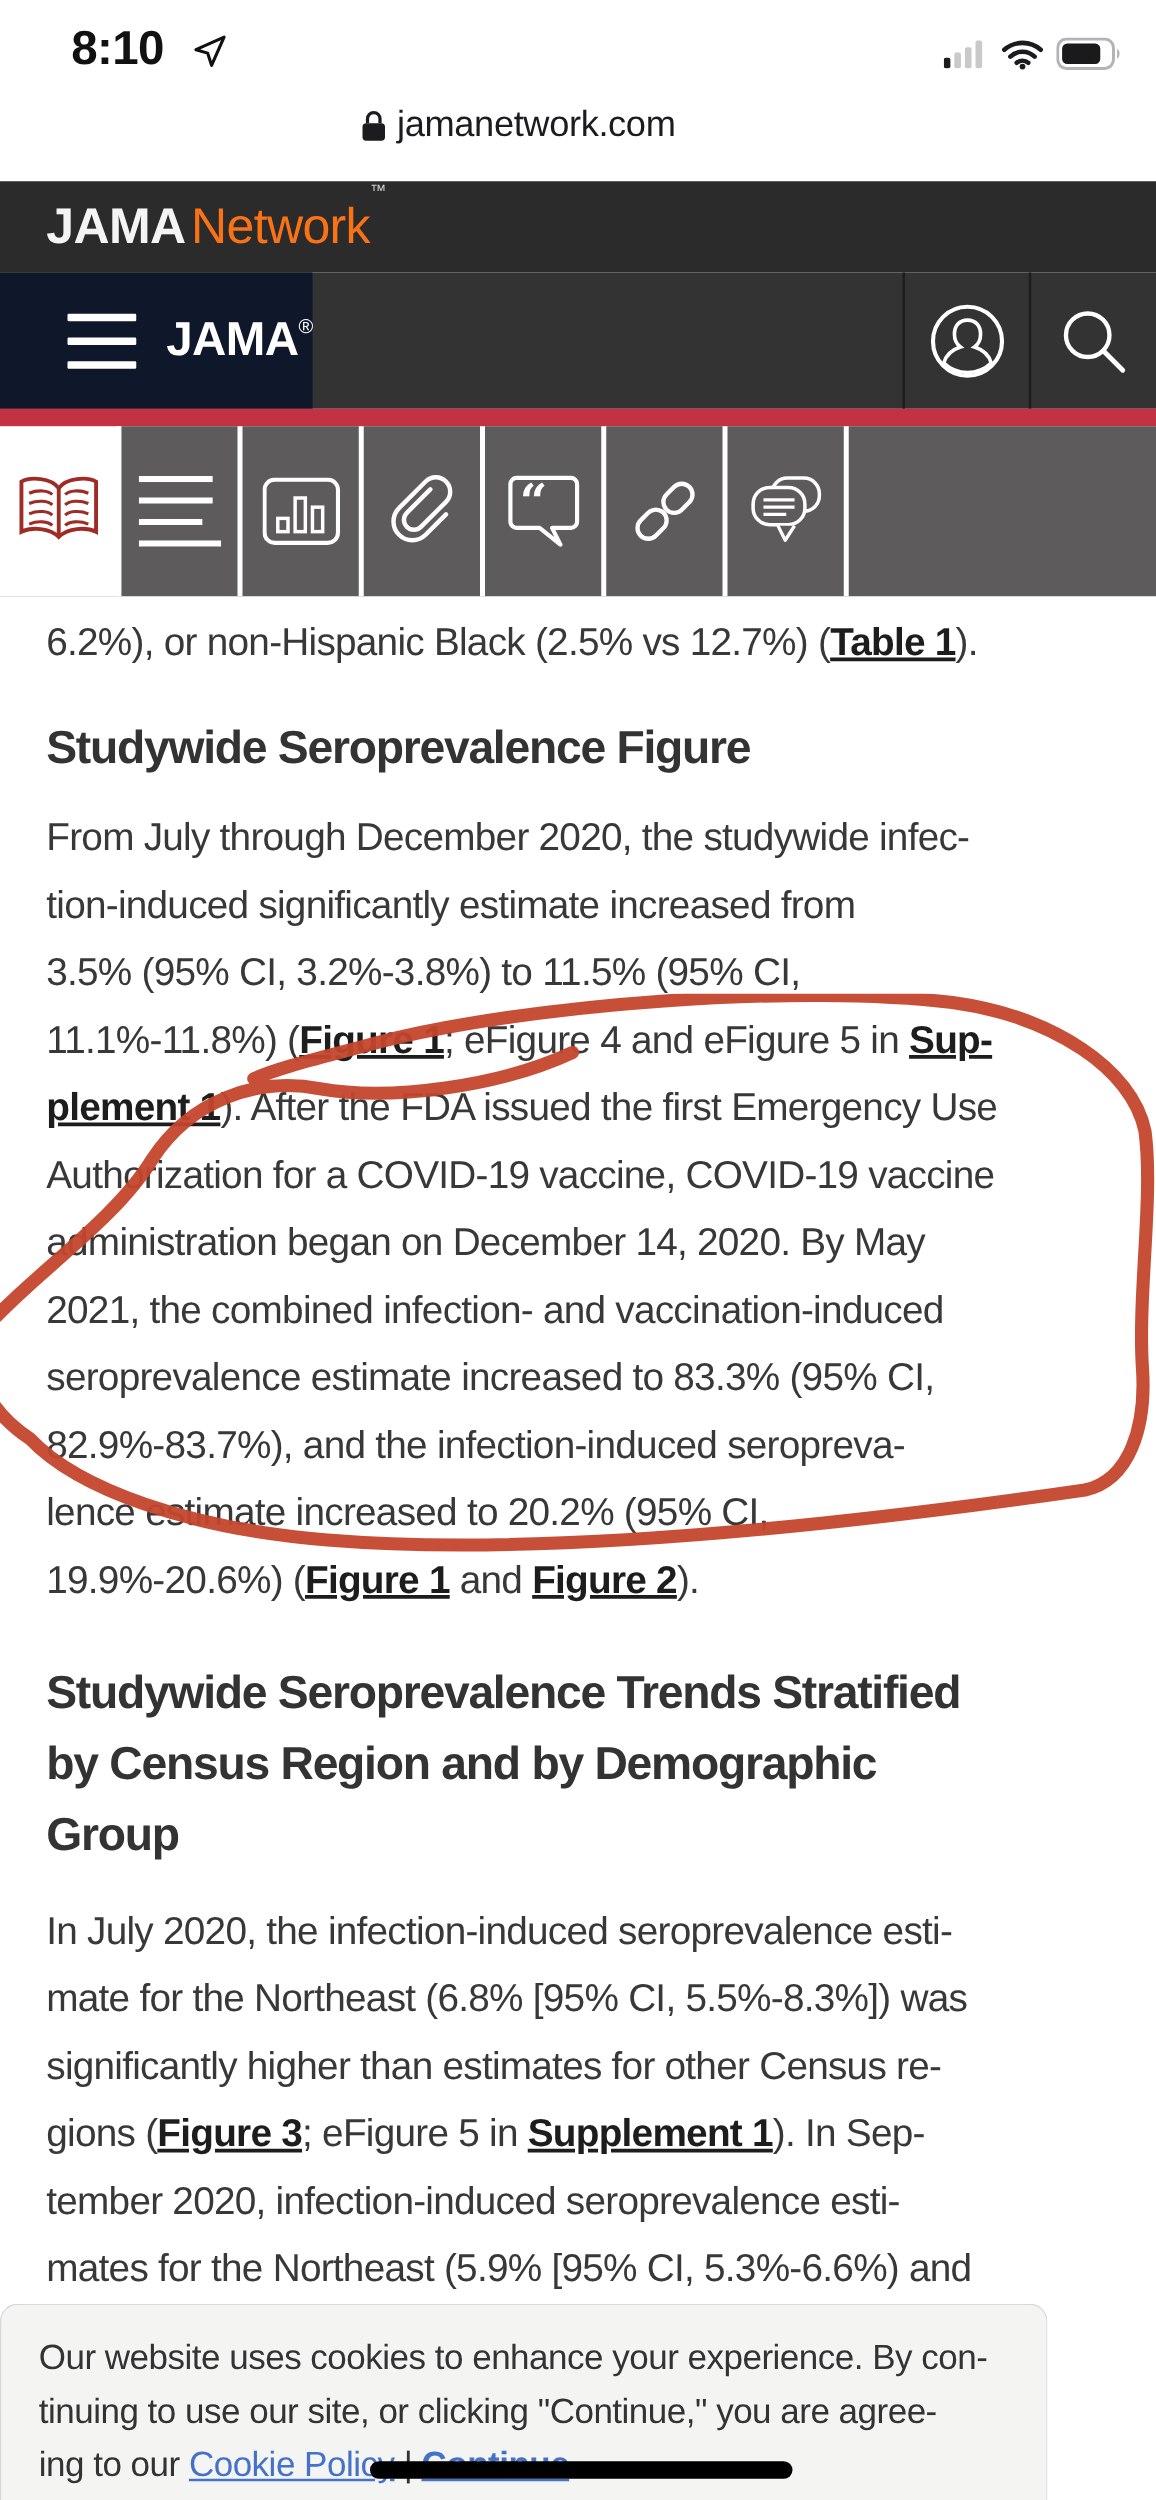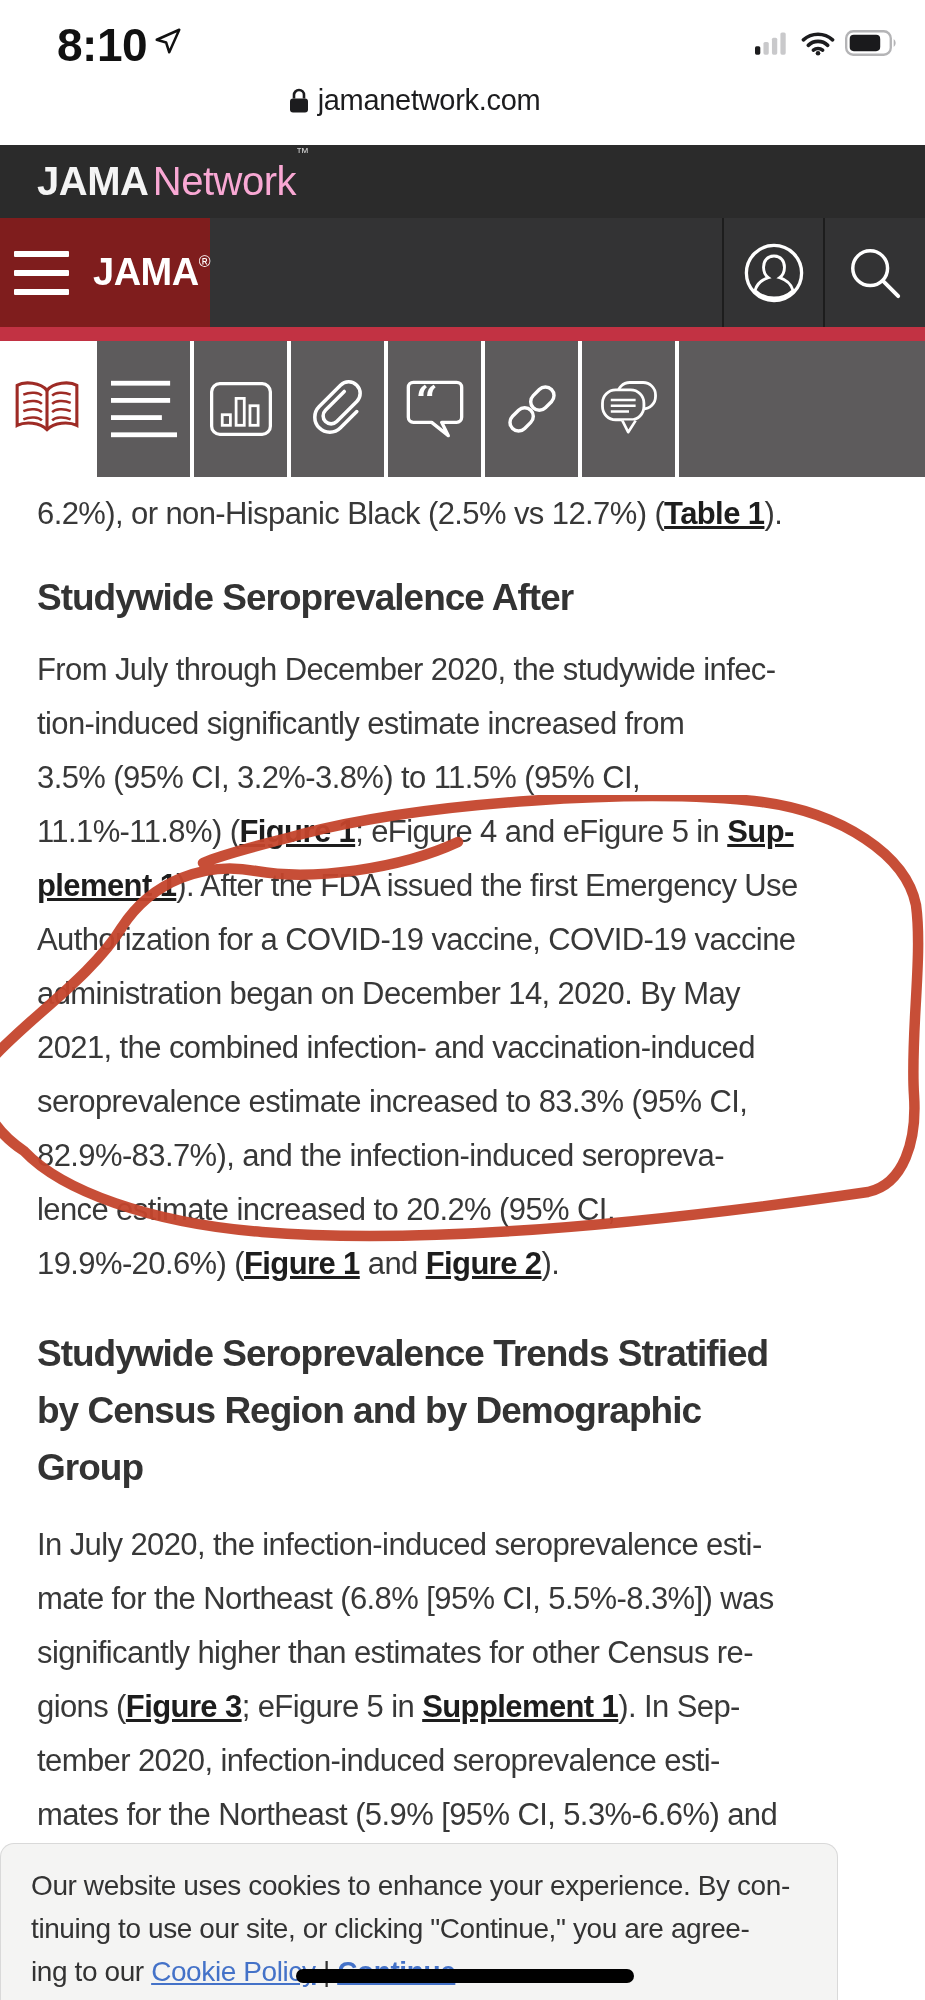--- a/index.html
+++ b/index.html
@@ -1,37 +1,37 @@
 <!DOCTYPE html>
 <html><head>
 <meta charset="utf-8">
 <style>
   html,body{margin:0;padding:0;background:#fff;}
   #page{position:relative;width:925px;height:2000px;overflow:hidden;background:#fff;
         font-family:"Liberation Sans",sans-serif;color:#383838;}
 
   
   .status{position:absolute;top:0;left:0;width:925px;height:145px;background:#fff;}
-  .time{position:absolute;left:57px;top:18px;font-size:46px;font-weight:600;color:#111;letter-spacing:-.5px;}
+  .time{position:absolute;left:57px;top:18px;font-size:38px;font-weight:600;color:#111;letter-spacing:-.5px;}
   .nav-arrow{position:absolute;left:153px;top:26px;}
   .sticons{position:absolute;right:26px;top:30px;display:flex;align-items:center;gap:10px;}
   .urlrow{position:absolute;left:0;top:84px;width:829px;display:flex;justify-content:center;
           align-items:center;gap:9px;font-size:29px;color:#1c1c1e;letter-spacing:-.3px;}
 
   
   .nethead{position:absolute;top:145px;left:0;width:925px;height:73px;background:#2b2b2b;
            display:flex;align-items:center;padding-left:37px;box-sizing:border-box;color:#f4f4f4;}
   .nethead .b{font-weight:bold;font-size:40px;letter-spacing:-.5px;}
-  .nethead .r{font-weight:300;font-size:40px;color:#f9a8d4;letter-spacing:-.5px;}
+  .nethead .r{font-weight:300;font-size:40px;color:#f97316;letter-spacing:-.5px;}
   .nethead .tm{font-size:13px;vertical-align:top;position:relative;top:-14px;color:#cfcfcf;}
 
   
   .jamabar{position:absolute;top:218px;left:0;width:925px;height:109px;background:#333334;}
-  .jamabox{position:absolute;left:0;top:0;width:210px;height:109px;background:#7f1d1d;
-           display:flex;align-items:center;cursor:pointer;}
+  .jamabox{position:absolute;left:0;top:0;width:210px;height:109px;background:#0f172a;
+           display:flex;align-items:center;cursor:pointer;padding-left:40px;}
   .burger{margin-left:14px;width:56px;display:flex;flex-direction:column;gap:13px;}
   .burger span{display:block;height:6px;background:#fff;border-radius:1px;}
   .jamaword{color:#fff;font-weight:bold;font-size:38px;margin-left:24px;letter-spacing:-.5px;}
   .jamaword sup{font-size:16px;position:relative;top:-4px;font-weight:normal;}
   .barcell{position:absolute;top:0;height:109px;width:100px;display:flex;align-items:center;
            justify-content:center;border-left:2px solid #1d1d1d;cursor:pointer;}
   .cell-person{right:101px;}
   .cell-search{right:0;}
 
   .redstrip{position:absolute;top:327px;left:0;width:925px;height:14px;background:#c23243;}
@@ -223,21 +223,21 @@
       </span>
     </div>
     <div class="tbfill"></div>
   </div>
 
   <div class="article">
     <div>
         <div class="tline"><span>6.2%), or non-Hispanic Black (2.5% vs 12.7%) (</span><span class="lnk">Table 1</span><span>).</span></div>
       </div>
     <div class="sect-h1">
-        <div class="h1line"><span>Studywide Seroprevalence After</span></div>
+        <div class="h1line"><span>Studywide Seroprevalence Figure</span></div>
       </div>
     <div class="sect-p1">
         <div class="tline"><span>From July through December 2020, the studywide infec-</span></div>
         <div class="tline"><span>tion-induced significantly estimate increased from</span></div>
         <div class="tline"><span>3.5% (95% CI, 3.2%-3.8%) to 11.5% (95% CI,</span></div>
         <div class="tline"><span>11.1%-11.8%) (</span><span class="lnk">Figure 1</span><span>; eFigure 4 and eFigure 5 in </span><span class="lnk">Sup-</span></div>
         <div class="tline"><span class="lnk">plement 1</span><span>). After the FDA issued the first Emergency Use</span></div>
         <div class="tline"><span>Authorization for a COVID-19 vaccine, COVID-19 vaccine</span></div>
         <div class="tline"><span>administration began on December 14, 2020. By May</span></div>
         <div class="tline"><span>2021, the combined infection- and vaccination-induced</span></div>

